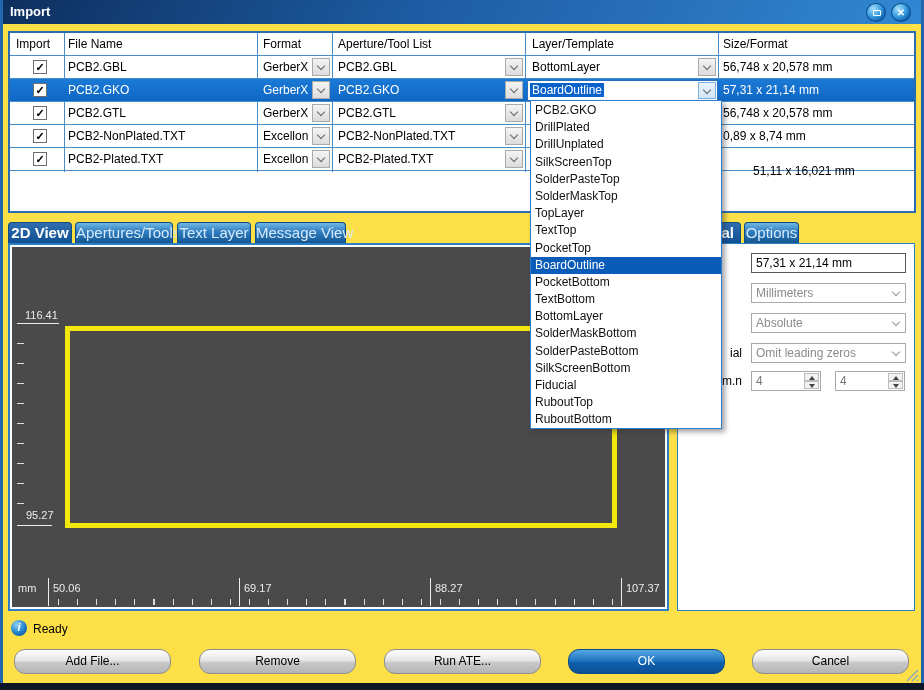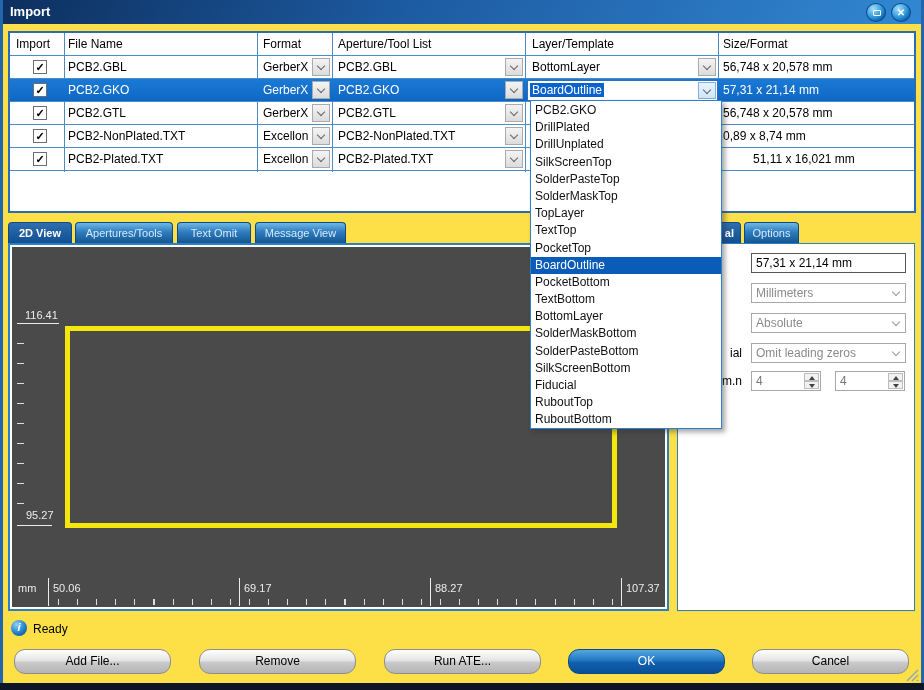--- a/index.html
+++ b/index.html
@@ -29,21 +29,21 @@
   .combo-edit { position:absolute; left:517px; top:1px; width:191px; height:21px; background:#fff; border:1px solid #2a6fc0; }
   .combo-edit .sel-text { position:absolute; left:2px; top:2px; background:#0a63cc; color:#fff; font-size:12px; padding:0 2px; }
   .combo-edit .dd-btn { right:1px; top:1px; left:auto; height:17px; background:linear-gradient(180deg,#eaf4fd,#cfe6f8); border:1px solid #7db2e0; }
 
   
   .layer-list { left:530px; top:100px; width:192px; height:329px; background:#fff; border:1px solid #2e7fd0; z-index:60; box-shadow:3px 3px 5px rgba(50,50,50,.45); padding-top:1px; }
   .layer-item { height:17.2px; line-height:17px; font-size:12px; color:#111; padding-left:4px; cursor:pointer; white-space:nowrap; }
   .layer-item.hl { background:#0a5cb8; color:#fff; }
 
   
-  .tab { position:absolute; top:222px; height:21px; border:1px solid #0d4a86; border-bottom:none; border-radius:4px 4px 0 0; font-size:11px; text-align:center; line-height:20px; color:#d6eafa; background:linear-gradient(180deg,#6fb7e3,#2e7cc0 45%,#14568f); cursor:pointer; white-space:nowrap; }
+  .tab { position:absolute; top:222px; height:21px; border:1px solid #0d4a86; border-bottom:none; border-radius:4px 4px 0 0; font-size:15px; text-align:center; line-height:20px; color:#d6eafa; background:linear-gradient(180deg,#6fb7e3,#2e7cc0 45%,#14568f); cursor:pointer; white-space:nowrap; }
   .tab.active { background:linear-gradient(180deg,#2f6fae,#0f4f93); color:#fff; font-weight:bold; }
 
   
   .view-panel { left:8px; top:243px; width:661px; height:368px; border:2px solid #2e7ec6; background:#fff; }
   .canvas { position:absolute; left:2px; top:2px; width:653px; height:360px; background:#4a4a4b; overflow:hidden; cursor:crosshair; }
   .axis-label { position:absolute; color:#ececec; font-size:11px; white-space:nowrap; }
   .tickline { position:absolute; background:#ececec; }
   .minor-y { position:absolute; left:5px; top:96px; width:7px; height:165px;
      background:repeating-linear-gradient(to bottom,#dedede 0 1px,transparent 1px 20px); }
   .minor-x { position:absolute; top:352px; height:6px;
@@ -173,27 +173,27 @@
       <span class="cb">✓</span>
       <div class="cell" style="left:58px;">PCB2-Plated.TXT</div>
       <div class="cell" style="left:253px;">Excellon</div>
       <div class="dd-btn" style="left:302px;">
           <span class="chev"></span>
         </div>
       <div class="cell" style="left:328px;">PCB2-Plated.TXT</div>
       <div class="dd-btn" style="left:495px;">
           <span class="chev"></span>
         </div>
-      <div class="cell" style="left:743px;">51,11 x 16,021 mm</div>
+      <div class="cell" style="left:743px;margin-top:12px;">51,11 x 16,021 mm</div>
     </div>
   </div>
 
   <div class="tab active" style="left:8px; width:64px;">2D View</div>
   <div class="tab" style="left:75px; width:98px;">Apertures/Tools</div>
-  <div class="tab" style="left:177px; width:74px;">Text Omit</div>
+  <div class="tab" style="left:177px; width:74px;">Text Layer</div>
   <div class="tab" style="left:255px; width:91px;">Message View</div>
 
   <div class="tab active" style="left:700px; width:41px; text-align:right; padding-right:6px;">al</div>
   <div class="tab" style="left:744px; width:55px;">Options</div>
 
   <div class="abs view-panel">
     <div class="canvas">
       <div class="axis-label" style="left:13px; top:62px;">116.41</div>
       <div class="tickline" style="left:5px; top:76px; width:42px; height:1px;"></div>
       <div class="minor-y"></div>

